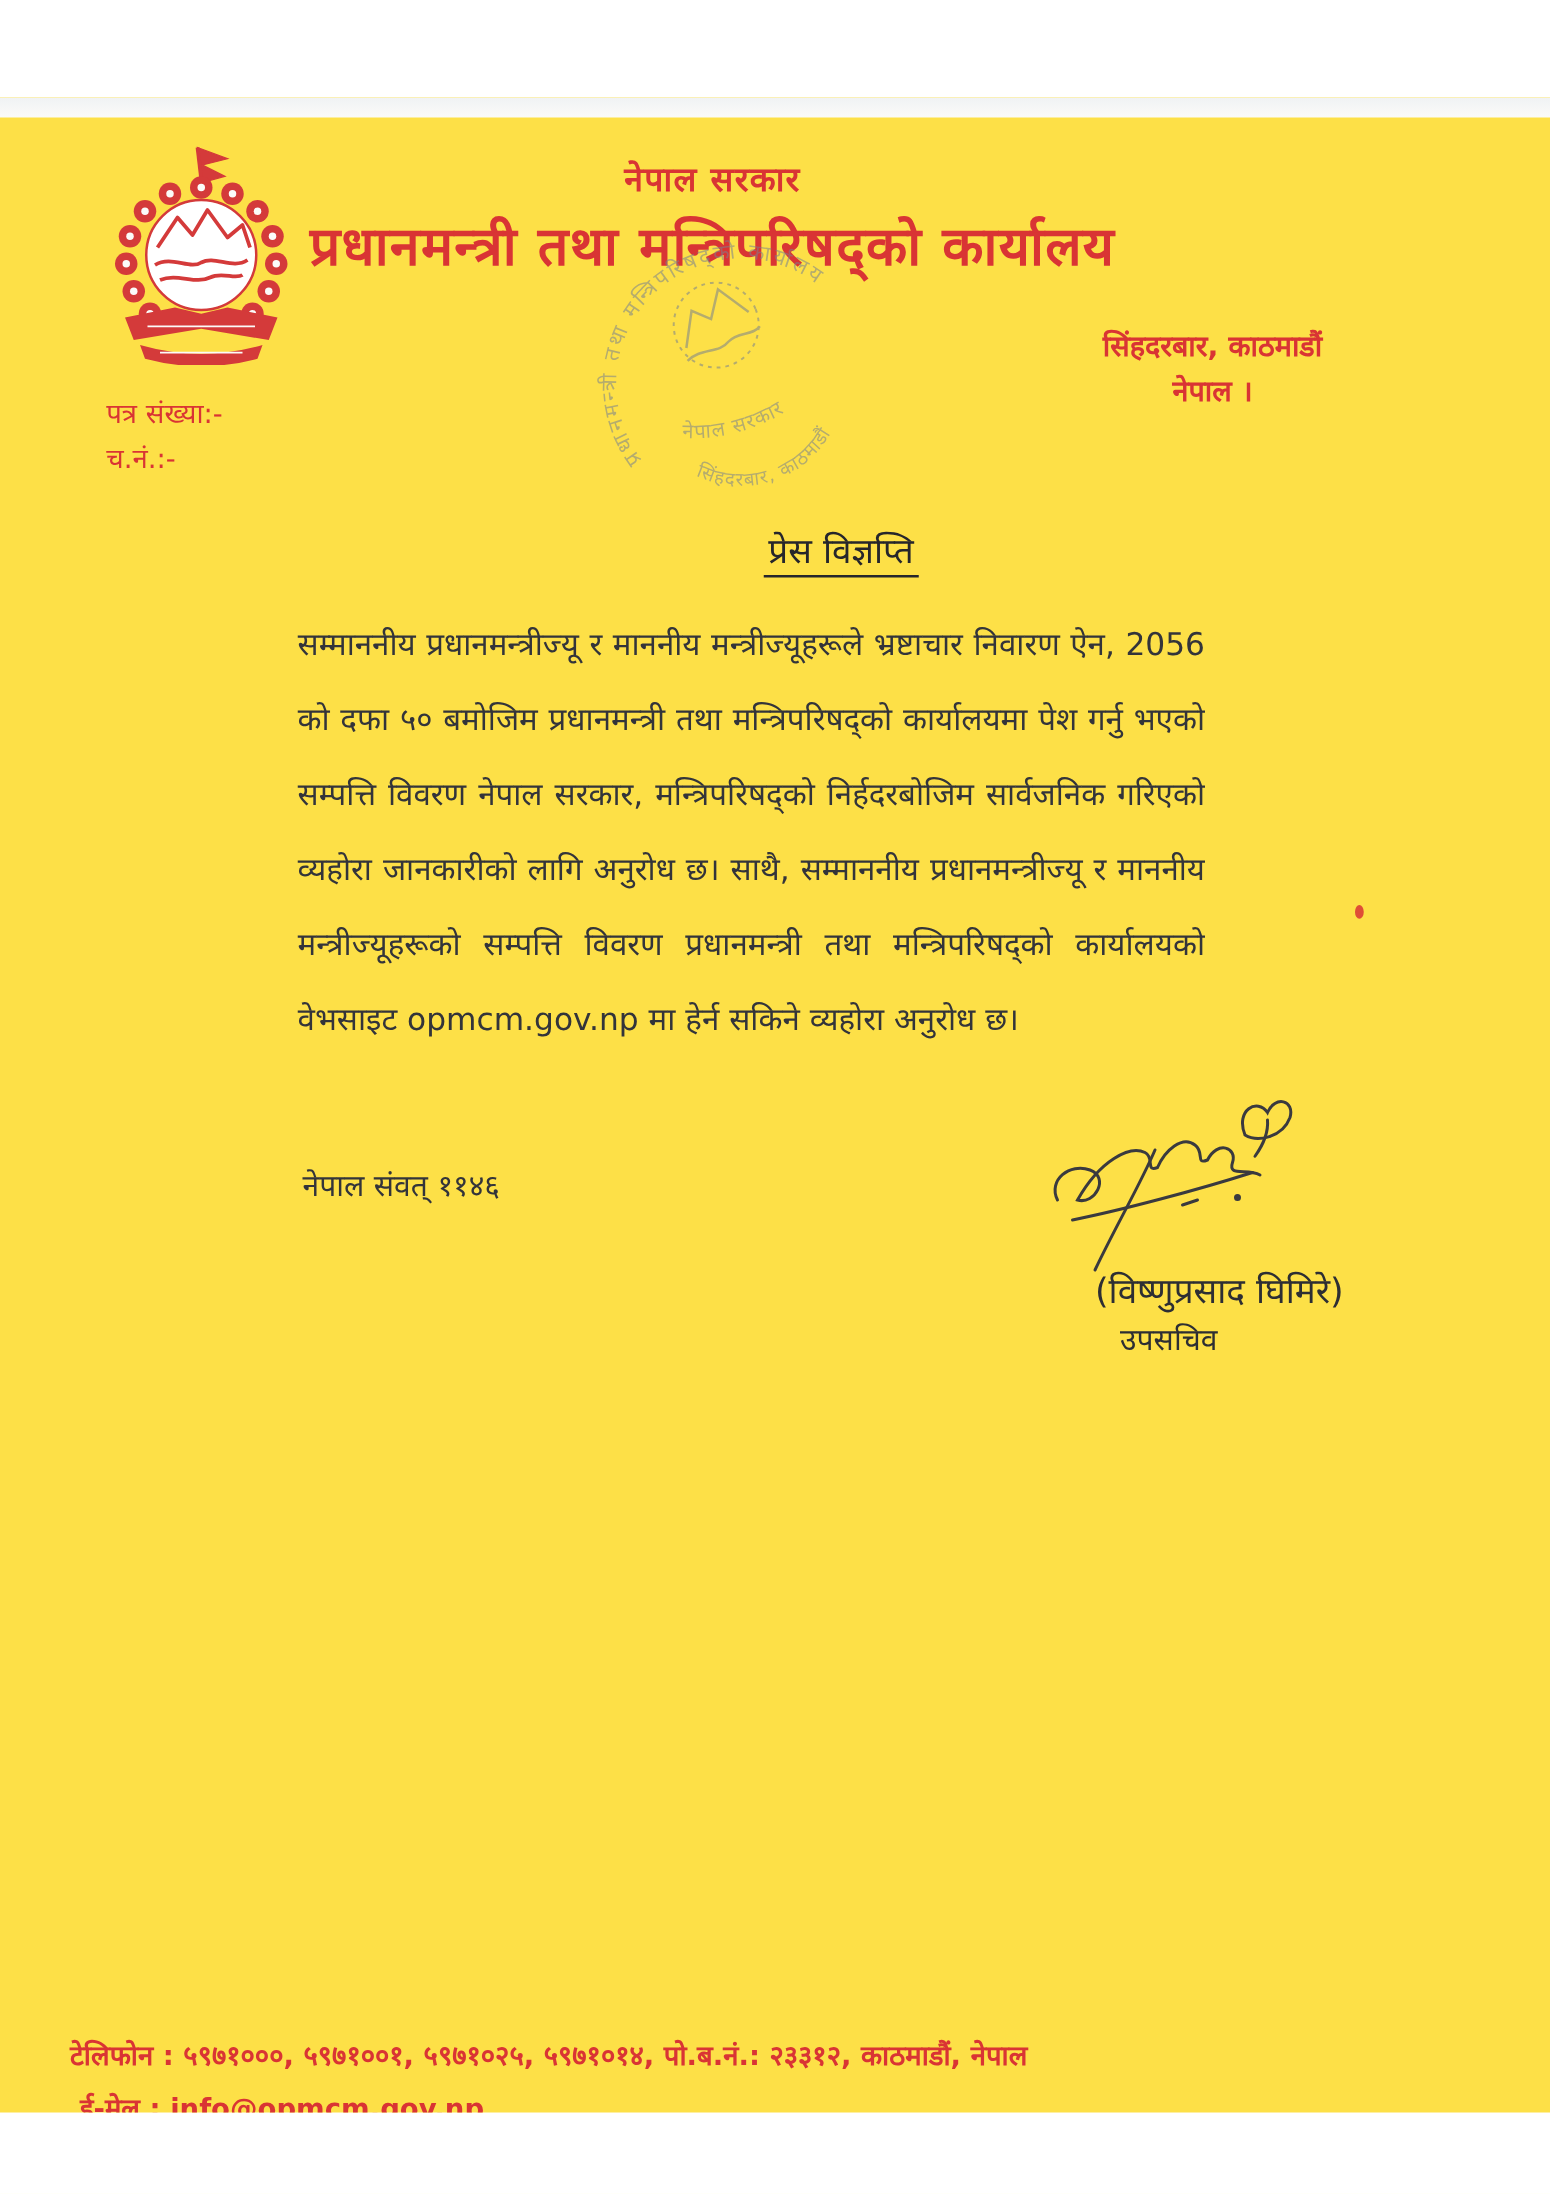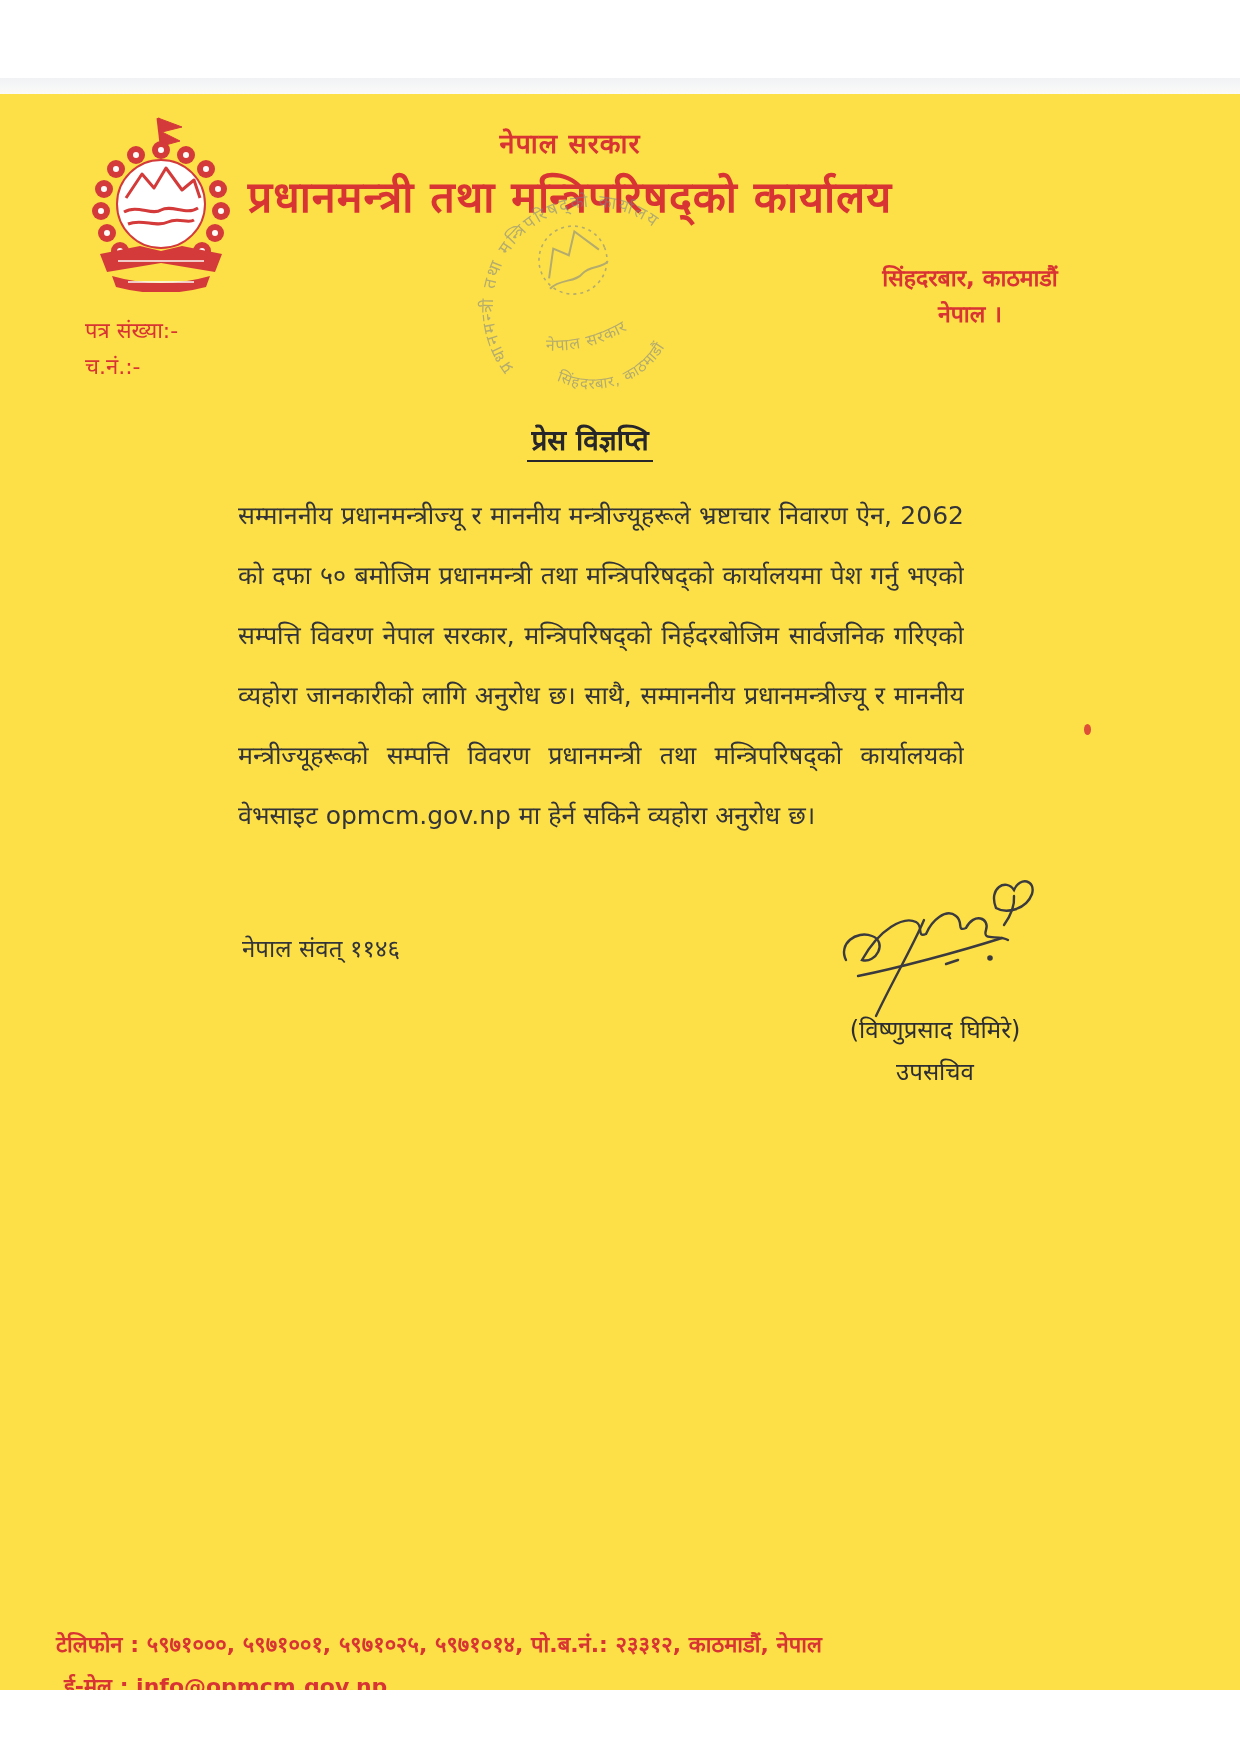--- a/index.html
+++ b/index.html
@@ -18,30 +18,30 @@
   .abs{position:absolute;}
   .red{color:#d93434;}
   .gov-title{left:320px;top:46px;width:500px;text-align:center;
     font-size:27px;font-weight:bold;letter-spacing:1px;}
   .office-title{left:170px;top:88px;width:800px;text-align:center;
     font-size:43px;font-weight:bold;letter-spacing:1px;}
   .addr{left:850px;top:182px;width:240px;text-align:center;
     font-size:23px;font-weight:bold;line-height:36px;}
   .ref-label{left:85px;top:236px;font-size:22px;font-weight:normal;}
   .disp-label{left:85px;top:272px;font-size:22px;font-weight:normal;}
-  .press-title{left:445px;top:342px;width:290px;text-align:center;
-    font-size:28px;font-weight:700;color:#26262b;}
+  .press-title{left:445px;top:342px;width:290px;text-align:right;
+    font-size:28px;font-weight:400;color:#26262b;}
   .press-title span{border-bottom:2px solid #26262b;padding:0 4px 3px;}
   .bodytext{left:238px;top:408px;width:726px;color:#33343a;
     font-size:25px;line-height:60px;}
   .bline{text-align:justify;text-align-last:justify;height:60px;overflow:hidden;}
   .bline.last{text-align-last:left;}
   .dateblock{left:242px;top:846px;color:#33343a;font-size:24px;line-height:50px;}
-  .sig-name{left:795px;top:934px;width:280px;text-align:center;
-    color:#2d2e33;font-size:24px;}
+  .sig-name{left:795px;top:934px;width:280px;text-align:right;
+    color:#2d2e33;font-size:28px;}
   .sig-role{left:795px;top:976px;width:280px;text-align:center;
     color:#2d2e33;font-size:24px;}
   .footer-line1{left:56px;top:1550px;width:1140px;font-size:22px;font-weight:bold;}
   .footer-line2{left:64px;top:1592px;width:1140px;font-size:22px;font-weight:bold;}
   .emblem-box{left:82px;top:34px;width:158px;height:180px;}
   .stamp-box{left:468px;top:104px;width:250px;height:250px;
     transform:rotate(-22deg);opacity:.55;}
   .signature-box{left:828px;top:790px;width:235px;height:155px;}
   .speck{left:1084px;top:646px;width:7px;height:11px;background:#d93434;
     border-radius:50%;opacity:.85;}
@@ -143,21 +143,21 @@
     </div>
 
     <div class="abs ref-label red">पत्र संख्या:-</div>
     <div class="abs disp-label red">च.नं.:-</div>
 
     <div class="abs press-title">
       <span>प्रेस विज्ञप्ति</span>
     </div>
 
     <div class="abs bodytext">
-      <div class="bline">सम्माननीय प्रधानमन्त्रीज्यू र माननीय मन्त्रीज्यूहरूले भ्रष्टाचार निवारण ऐन, 2062</div>
+      <div class="bline">सम्माननीय प्रधानमन्त्रीज्यू र माननीय मन्त्रीज्यूहरूले भ्रष्टाचार निवारण ऐन, 2056</div>
       <div class="bline">को दफा ५० बमोजिम प्रधानमन्त्री तथा मन्त्रिपरिषद्को कार्यालयमा पेश गर्नु भएको</div>
       <div class="bline">सम्पत्ति विवरण नेपाल सरकार, मन्त्रिपरिषद्को निर्हदरबोजिम सार्वजनिक गरिएको</div>
       <div class="bline">व्यहोरा जानकारीको लागि अनुरोध छ।  साथै, सम्माननीय प्रधानमन्त्रीज्यू र माननीय</div>
       <div class="bline">मन्त्रीज्यूहरूको सम्पत्ति विवरण प्रधानमन्त्री तथा मन्त्रिपरिषद्को कार्यालयको</div>
       <div class="bline last">वेभसाइट opmcm.gov.np मा हेर्न सकिने व्यहोरा अनुरोध छ।</div>
     </div>
 
     <div class="abs dateblock">
       <div>नेपाल संवत् ११४६</div>
     </div>

